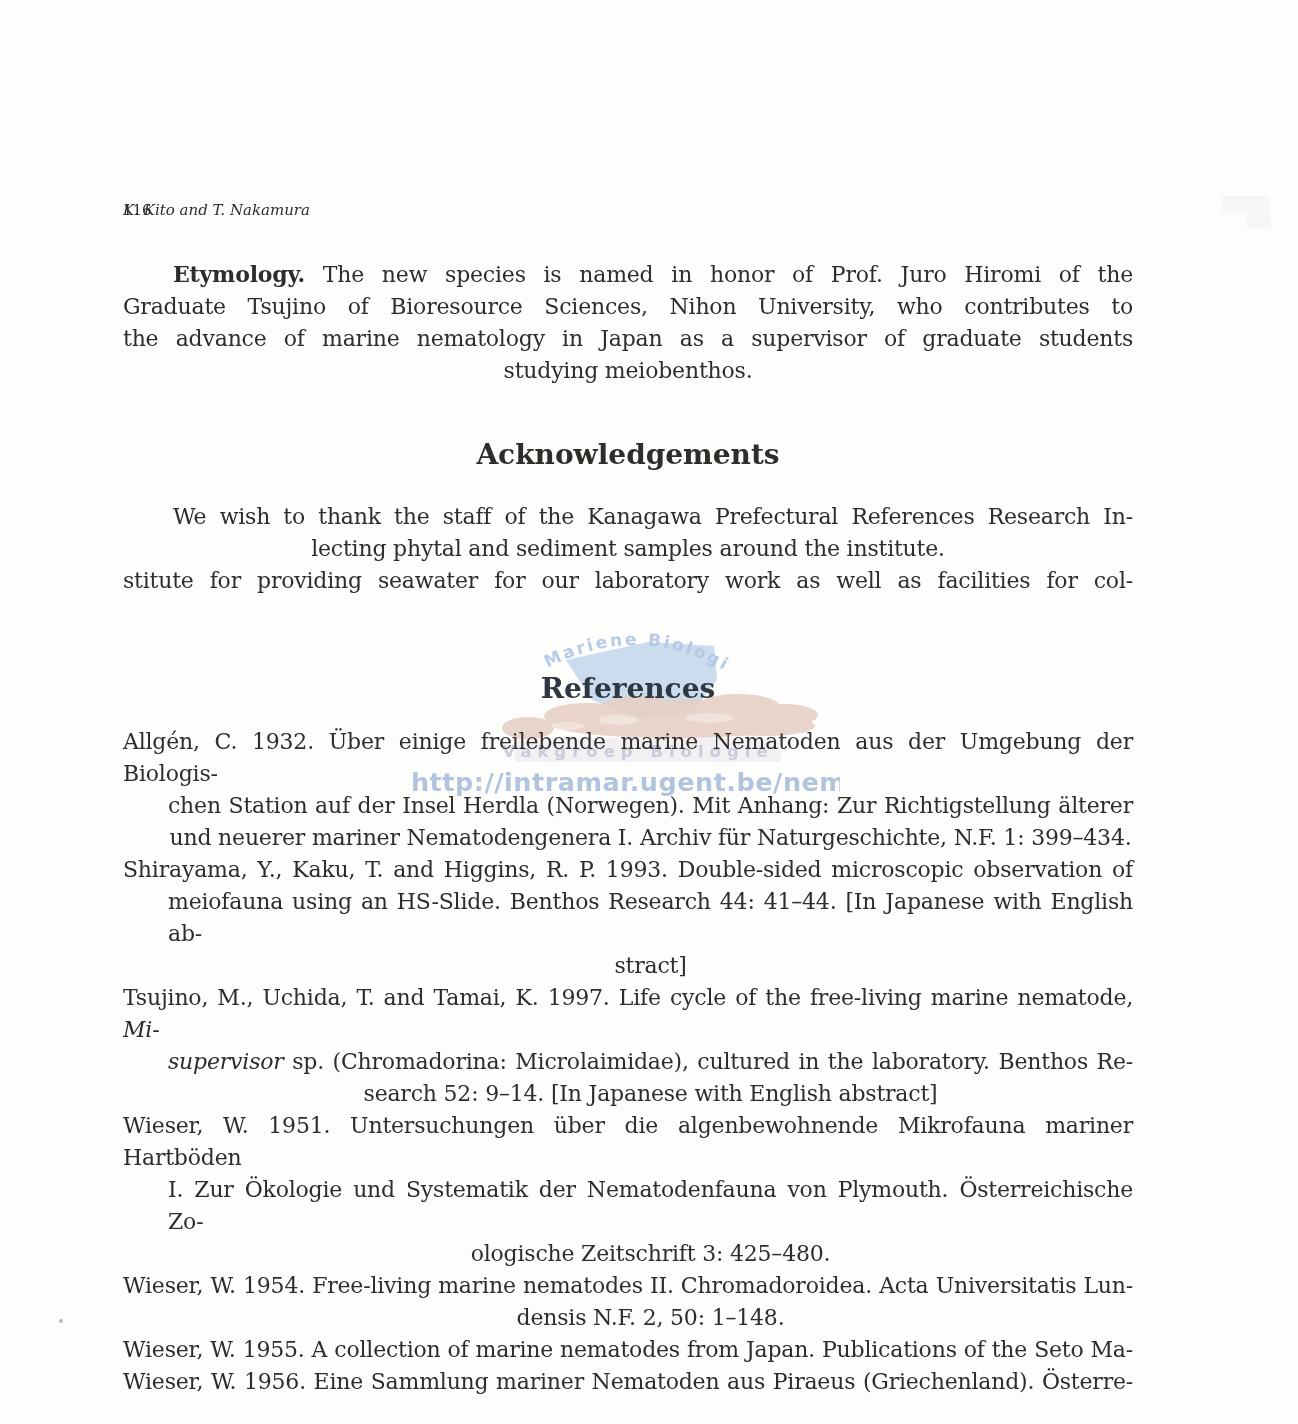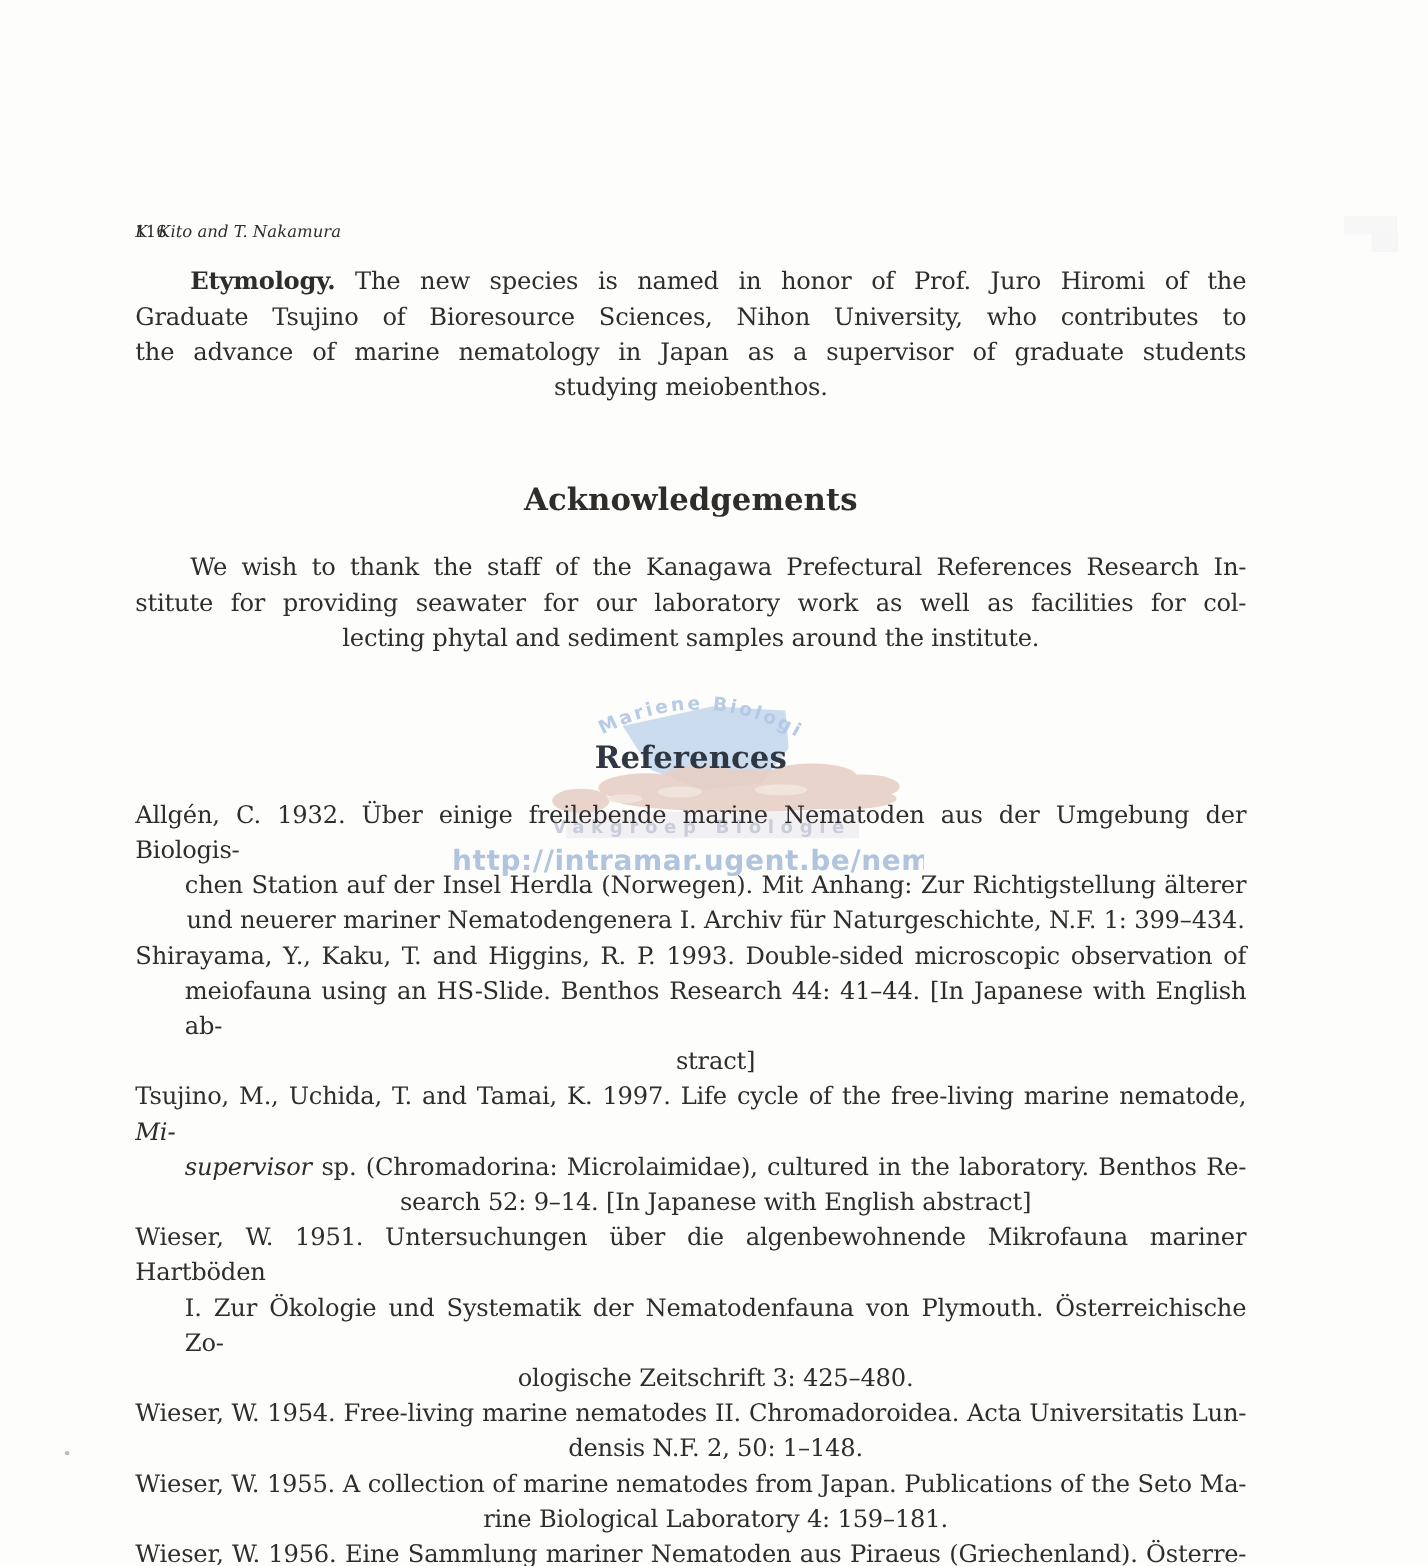--- a/index.html
+++ b/index.html
@@ -31,21 +31,21 @@
   .i{font-style:italic;}
   
   .running-head{top:195px;height:32px;font-size:15px;line-height:30px;z-index:2;}
   .page-num{position:absolute;left:0;top:0;}
   .head-title{text-align:left;font-style:italic;}
   
   .heading{
     font-weight:bold;font-size:28px;line-height:36px;
     text-align:center;position:relative;z-index:2;
   }
-  .sec-etym{top:240px;}
+  .sec-etym{top:258px;}
   .sec-ack-h{top:437px;}
   .sec-ack{top:501px;}
   .sec-ref-h{top:635px;color:#2e3742;}
   .sec-refs{top:726px;}
   .ref-entry{margin:0;}
   
   .watermark{
     position:absolute;left:380px;top:612px;width:460px;height:210px;
     z-index:1;pointer-events:none;
   }
@@ -116,22 +116,22 @@
   <div class="band sec-etym">
       <div class="line fill indent"><span class="b">Etymology.</span><span> The new species is named in honor of Prof. Juro Hiromi of the</span></div>
       <div class="line fill"><span>Graduate Tsujino of Bioresource Sciences, Nihon University, who contributes to</span></div>
       <div class="line fill"><span>the advance of marine nematology in Japan as a supervisor of graduate students</span></div>
       <div class="line"><span>studying meiobenthos.</span></div>
     </div>
 
   <div class="band heading sec-ack-h">Acknowledgements</div>
   <div class="band sec-ack">
       <div class="line fill indent"><span>We wish to thank the staff of the Kanagawa Prefectural References Research In-</span></div>
+      <div class="line"><span>lecting phytal and sediment samples around the institute.</span></div>
       <div class="line fill"><span>stitute for providing seawater for our laboratory work as well as facilities for col-</span></div>
-      <div class="line"><span>lecting phytal and sediment samples around the institute.</span></div>
     </div>
 
   <div class="band heading sec-ref-h">References</div>
   <div class="band sec-refs">
       <div class="ref-entry">
         <div class="line fill"><span>Allgén, C. 1932. Über einige freilebende marine Nematoden aus der Umgebung der Biologis-</span></div>
         <div class="line fill hang"><span>chen Station auf der Insel Herdla (Norwegen). Mit Anhang: Zur Richtigstellung älterer</span></div>
         <div class="line hang"><span>und neuerer mariner Nematodengenera I. Archiv für Naturgeschichte, N.F. 1: 399–434.</span></div>
       </div>
       <div class="ref-entry">
@@ -148,21 +148,20 @@
         <div class="line fill"><span>Wieser, W. 1951. Untersuchungen über die algenbewohnende Mikrofauna mariner Hartböden</span></div>
         <div class="line fill hang"><span>I. Zur Ökologie und Systematik der Nematodenfauna von Plymouth. Österreichische Zo-</span></div>
         <div class="line hang"><span>ologische Zeitschrift 3: 425–480.</span></div>
       </div>
       <div class="ref-entry">
         <div class="line fill"><span>Wieser, W. 1954. Free-living marine nematodes II. Chromadoroidea. Acta Universitatis Lun-</span></div>
         <div class="line hang"><span>densis N.F. 2, 50: 1–148.</span></div>
       </div>
       <div class="ref-entry">
         <div class="line fill"><span>Wieser, W. 1955. A collection of marine nematodes from Japan. Publications of the Seto Ma-</span></div>
-        <div class="line hang"><span>rine Biological Laboratory 4: 159–181.</span></div>
       </div>
       <div class="ref-entry">
         <div class="line fill"><span>Wieser, W. 1956. Eine Sammlung mariner Nematoden aus Piraeus (Griechenland). Österre-</span></div>
       </div>
     </div>
 
   <div class="speck"></div>
   <div class="smudge-a"></div>
   <div class="smudge-b"></div>
 </div>

